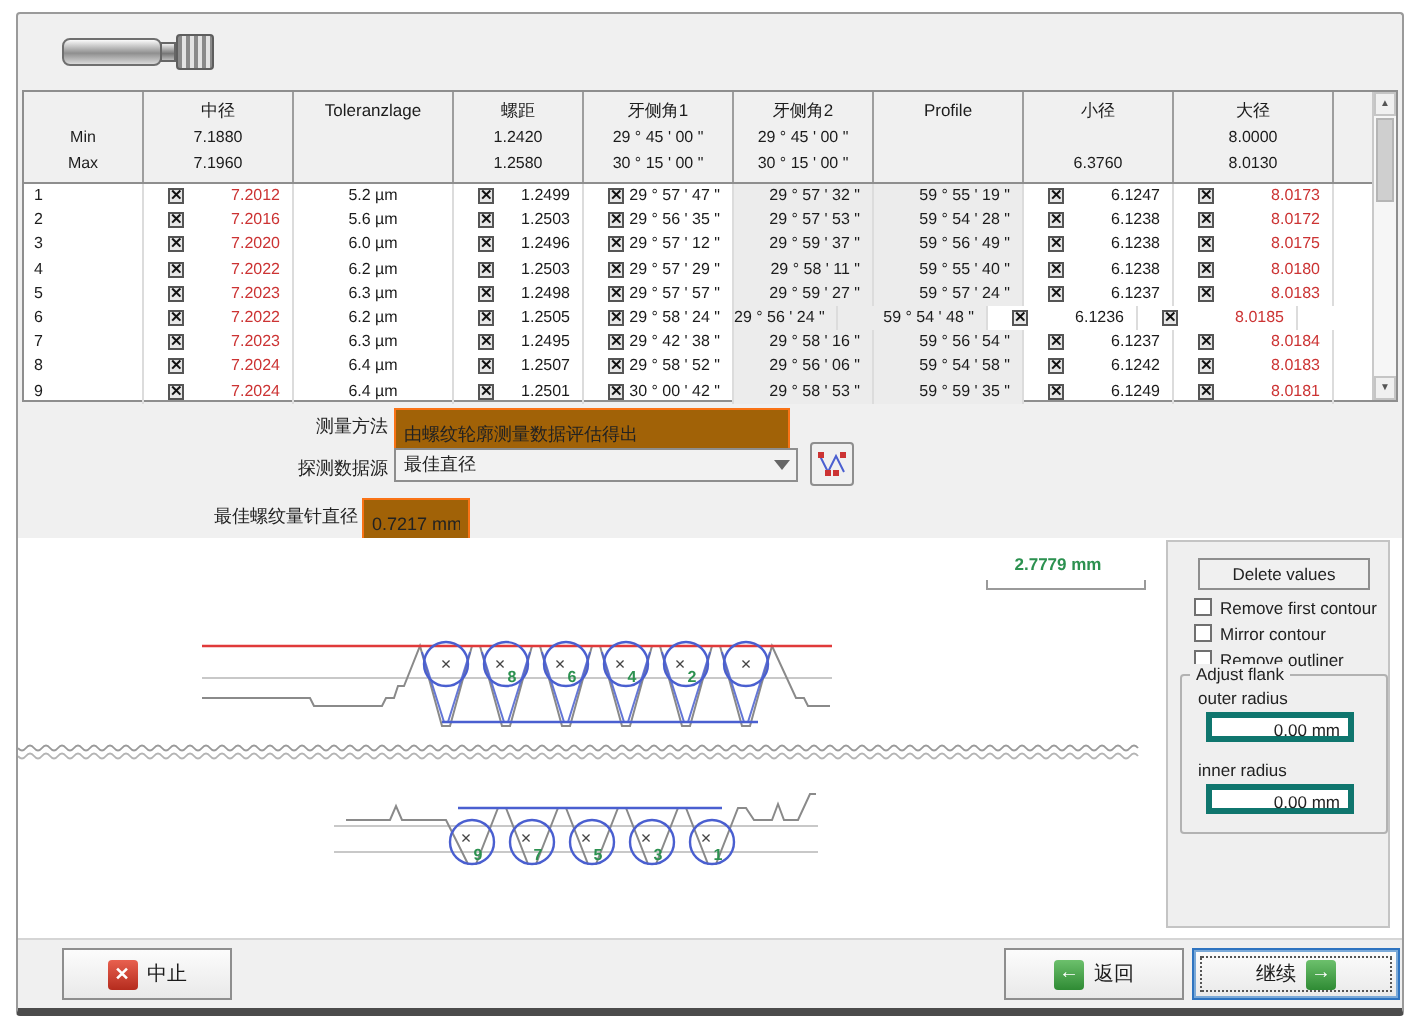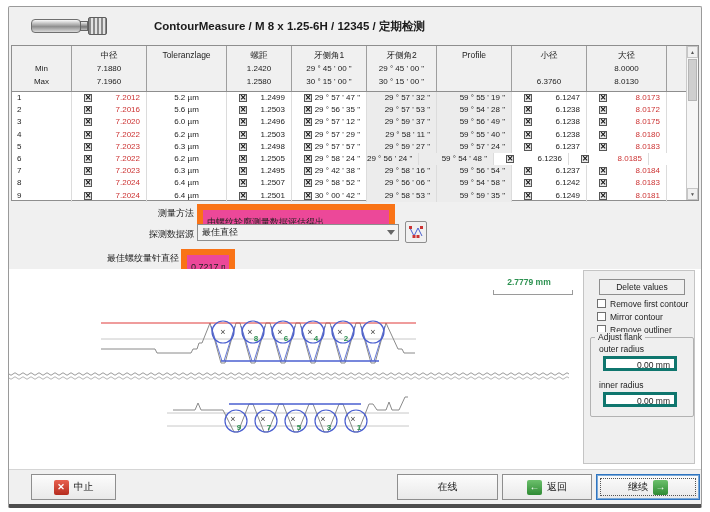--- a/index.html
+++ b/index.html
@@ -29,21 +29,21 @@
   .tcell .val.alarm{color:#cc3333;}
   .rownum{padding-left:5px;}
   .cbx{display:inline-block;width:8px;height:8px;margin-left:12px;border:1px solid #555;background:#e8e8e8;
        font-size:7.5px;line-height:6.5px;text-align:center;color:#111;font-weight:bold;}
   .sbar{position:absolute;right:0;top:0;width:12px;height:154px;background:#f6f6f6;border-left:1px solid #c9c9c9;}
   .sbtn{position:absolute;left:0;width:11px;height:12px;background:#f0f0f0;border:1px solid #c5c5c5;
         font-size:5px;color:#555;text-align:center;line-height:11px;}
   .sthumb{position:absolute;left:1px;top:13px;width:9px;height:42px;background:#cfcfcf;border:1px solid #b5b5b5;}
   
   .flabel{position:absolute;font-size:9px;color:#222;text-align:right;white-space:nowrap;}
-  .finput{position:absolute;border:6px solid #f97316;background:#ec4899;font-size:9px;color:#222;padding:12px 4px;}
+  .finput{position:absolute;border:1px solid #f97316;background:#a16207;font-size:9px;color:#222;padding:12px 4px;}
   .fselect{position:absolute;border:1px solid #8e8e8e;background:#f2f2f2;font-size:9px;color:#222;padding:0 4px;line-height:15px;}
   .selarrow{position:absolute;right:3px;top:5px;width:0;height:0;border-left:4px solid transparent;border-right:4px solid transparent;border-top:5px solid #666;}
   .iconbtn{position:absolute;width:22px;height:22px;background:#f0f0f0;border:1px solid #8e8e8e;border-radius:2px;padding:2px;}
   
   .plot{position:absolute;left:0px;top:262px;width:692px;height:200px;background:#ffffff;}
   .dimlabel{position:absolute;left:475px;top:8px;width:90px;text-align:center;font-size:8.5px;font-weight:bold;color:#2c9150;}
   .dimbracket{position:absolute;left:484px;top:21px;width:80px;height:5px;border-left:1px solid #9a9a9a;border-right:1px solid #9a9a9a;border-bottom:1px solid #9a9a9a;}
   
   .panel{position:absolute;left:574px;top:263px;width:112px;height:194px;background:#efefef;border:1px solid #c4c4c4;font-size:8.5px;color:#222;}
   .pbtn{position:absolute;left:15px;top:8px;width:86px;height:16px;background:#f0f0f0;border:1px solid #8e8e8e;
@@ -70,21 +70,20 @@
 <body>
 
 <div class="window">
 
   <div class="titlebar">
     <div class="gauge">
       <div class="handle"></div>
         <div class="collar"></div>
         <div class="head"></div>
     </div>
-    <div class="title">ContourMeasure / M 8 x 1.25-6H / 12345 / 定期检测</div>
   </div>
 
   <div class="mtable">
     <div class="thead" id="thead">
         <div class="hcell" style="width: 60px;">
           <div class="hl">&nbsp;</div>
           <div>Min</div>
           <div>Max</div>
         </div>
         <div class="hcell" style="width: 75px;">
@@ -539,23 +538,20 @@
       <div class="glabel" style="top:42px;">inner radius</div>
       <div class="ginput" style="top:54px;">0.00 mm</div>
     </div>
   </div>
 
   <div class="footer">
     <div class="btn" style="left:22px;width:85px;">
       <span class="ric">✕</span>
       <span>中止</span>
     </div>
-    <div class="btn" style="left:388px;width:101px;">
-      <span>在线</span>
-    </div>
     <div class="btn" style="left:493px;width:90px;">
       <span class="gic">←</span>
       <span>返回</span>
     </div>
     <div class="btn focused" style="left:587px;width:104px;">
       <span>继续</span>
       <span class="gic">→</span>
       <span class="dotted"></span>
     </div>
   </div>

